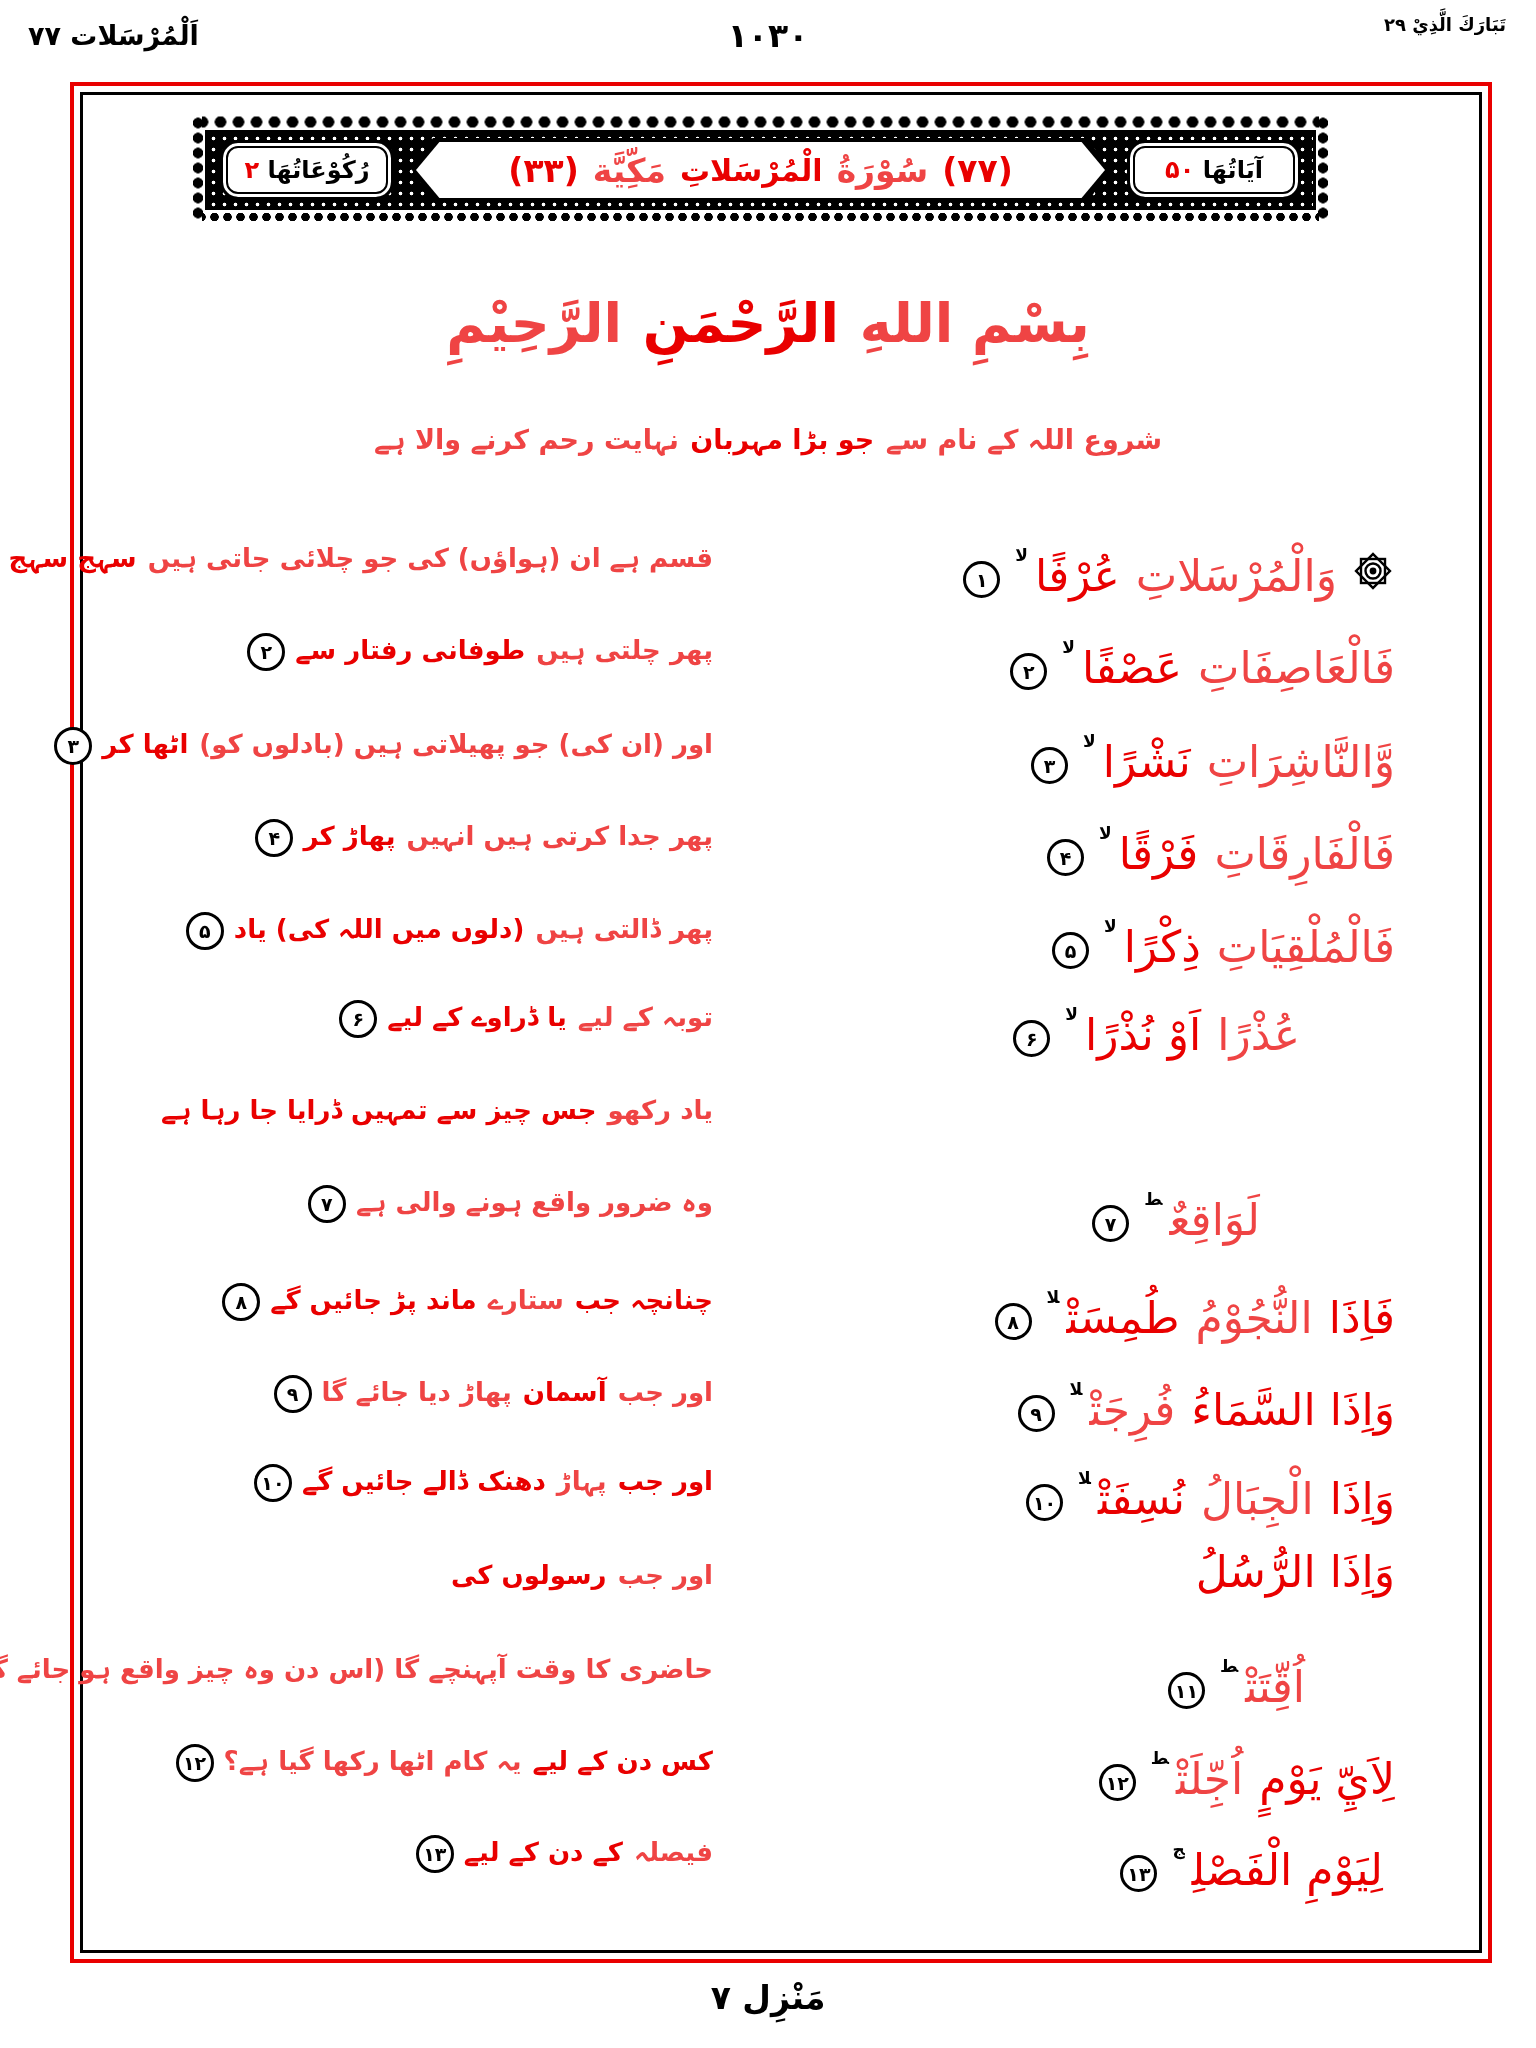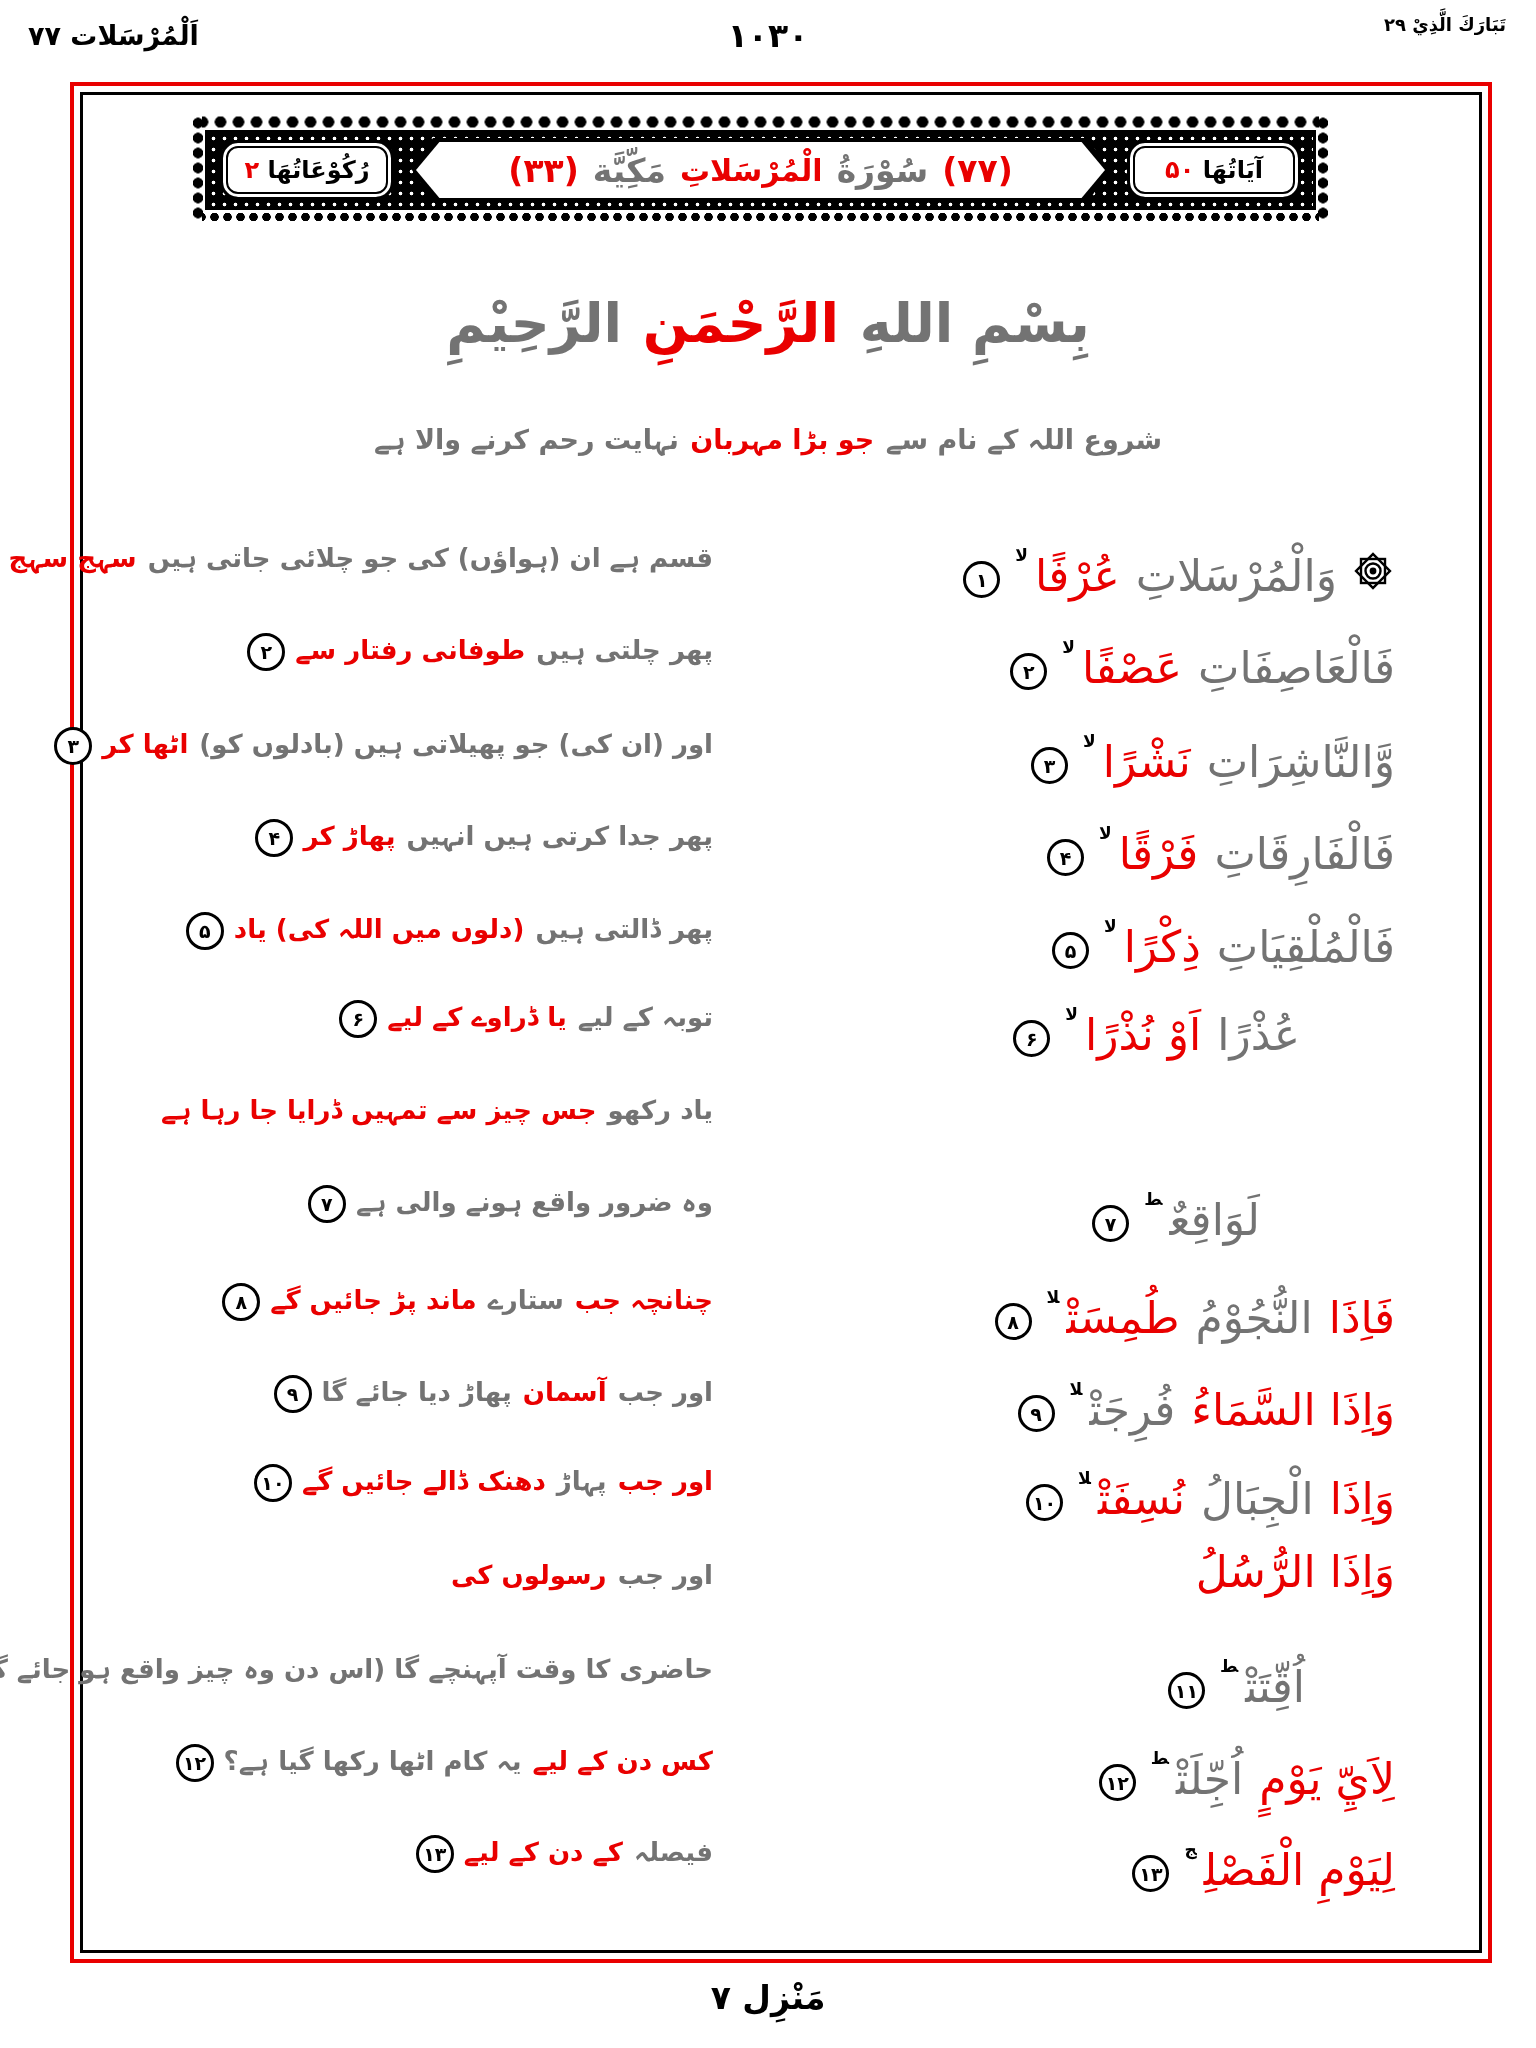--- a/index.html
+++ b/index.html
@@ -1,19 +1,19 @@
 <!DOCTYPE html>
 <html lang="ur"><head>
 <meta charset="utf-8">
 <style>
   html,body{margin:0;padding:0;background:#fff;}
   #page{position:relative;width:1536px;height:2048px;background:#fff;overflow:hidden;
         font-family:"DejaVu Sans",sans-serif;color:#000;}
   .red{color:#e90000;}
-  .blk{color:#737373;text-align:center;}
+  .blk{color:#ef4444;text-align:center;}
   .rtl{direction:rtl;unicode-bidi:isolate;}
 
   
   .hdr{position:absolute;white-space:nowrap;}
   .hdr-left{left:28px;top:20px;font-size:27px;font-weight:bold;}
   .hdr-center{left:0;width:100%;top:16px;text-align:center;font-size:33px;font-weight:bold;}
   .hdr-right{right:30px;top:14px;font-size:18px;font-weight:bold;}
 
   
   .frame-red{position:absolute;left:70px;top:82px;width:1414px;height:1873px;border:4px solid #e90000;}
@@ -166,20 +166,20 @@
       </div>
       <div class="vrow" style="top: 1620px;">
         <div class="ar rtl" style="right: 230px;"><span class="seg blk">اُقِّتَتْ</span><span class="mark">ط</span><span class="num">۱۱</span></div>
         <div class="ur rtl"><span class="seg blk">حاضری کا وقت آپہنچے گا (اس دن وہ چیز واقع ہو جائے گی)</span></div>
       </div>
       <div class="vrow" style="top: 1712px;">
         <div class="ar rtl" style="right: 140px;"><span class="seg red">لِاَيِّ يَوْمٍ </span><span class="seg blk">اُجِّلَتْ</span><span class="mark">ط</span><span class="num">۱۲</span></div>
         <div class="ur rtl"><span class="seg red">کس دن کے لیے </span><span class="seg blk">یہ کام اٹھا رکھا گیا ہے؟</span><span class="num">۱۲</span></div>
       </div>
       <div class="vrow" style="top: 1803px;">
-        <div class="ar rtl" style="right: 140px;"><span class="seg red">لِيَوْمِ الْفَصْلِ</span><span class="mark">ج</span><span class="num">۱۳</span></div>
+        <div class="ar rtl" style="right: 152px;"><span class="seg red">لِيَوْمِ الْفَصْلِ</span><span class="mark">ج</span><span class="num">۱۳</span></div>
         <div class="ur rtl"><span class="seg blk">فیصلہ </span><span class="seg red">کے دن کے لیے</span><span class="num">۱۳</span></div>
       </div>
     </div>
 
   <div class="footer rtl">مَنْزِل ۷</div>
 
 </div>
 
 </body></html>

